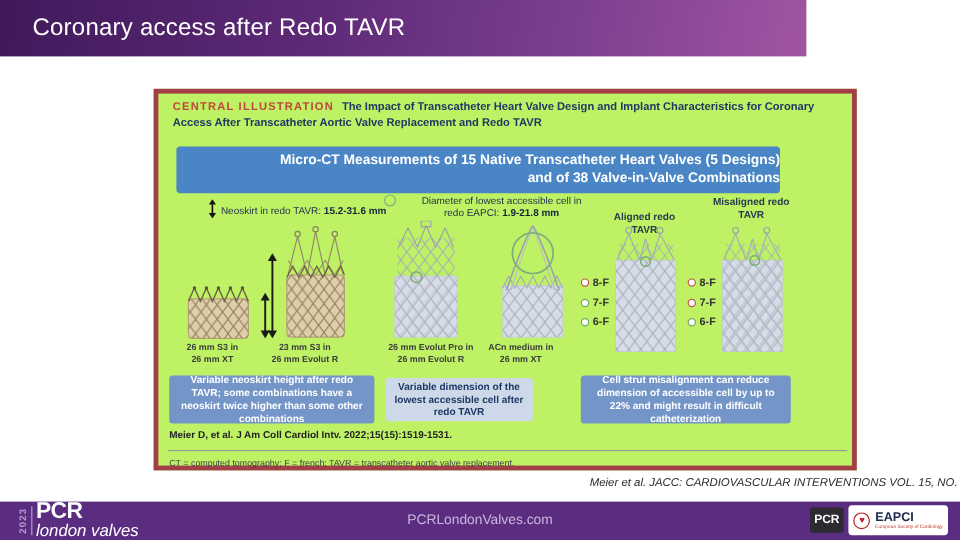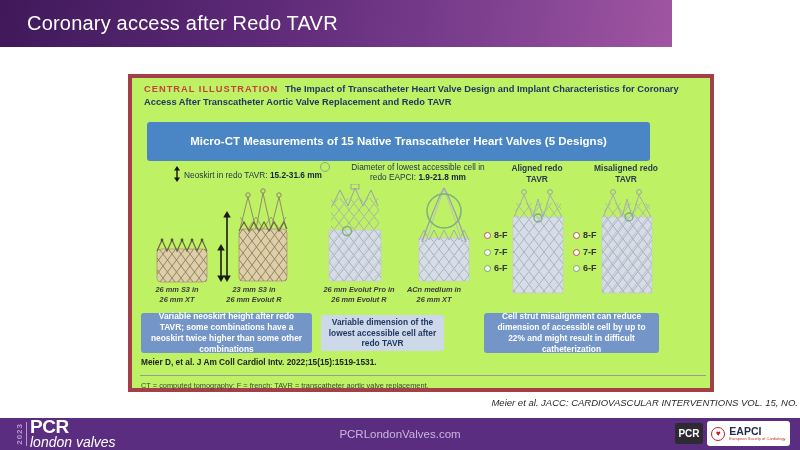--- a/index.html
+++ b/index.html
@@ -14,27 +14,27 @@
   .topbar h1 { color:#fff; font-size:20px; font-weight:400; line-height:47px; padding-left:27px; letter-spacing:0.2px; }
 
   
   .central { position:absolute; left:128px; top:74px; width:586px; height:318px;
     background:#bef264; border:4px solid #8b5cf6; }
   .kicker-row { position:absolute; left:12px; top:5px; width:562px; font-size:9.3px; line-height:1.35; }
   .kicker { color:#c0453c; font-weight:bold; letter-spacing:1px; margin-right:4px; }
   .figtitle { color:#1f3864; font-weight:bold; }
   .banner { position:absolute; left:15px; top:44px; width:503px; height:39px; background:#4a86c5;
     border-radius:3px; color:#fff; font-weight:bold; font-size:11.5px; text-align:center;
-    display:flex; flex-direction:column; justify-content:center; line-height:1.3; }
+    display:flex; flex-direction:column; justify-content:center; line-height:1.3;align-items:flex-end; }
 
   .lgd { position:absolute; font-size:8.3px; color:#22354d;text-align:right; }
   .lgd b { color:#16243a; }
   .colhead { position:absolute; font-size:8.4px; font-weight:bold; color:#2b3a4f; text-align:center; line-height:1.25; }
 
-  .cap { position:absolute; font-size:7.4px; color:#3c3c3c; text-align:center; line-height:1.3; font-weight:bold;font-style:italic; }
+  .cap { position:absolute; font-size:7.4px; color:#3c3c3c; text-align:center; line-height:1.3; font-weight:bold; }
 
   .sumbox { position:absolute; top:235px; height:40px; border-radius:3px; font-size:8.4px; font-weight:bold;
     text-align:center; display:flex; align-items:center; justify-content:center; line-height:1.3; padding:0 5px; }
   .box-dark { background:#7495c8; color:#ffffff; }
   .box-light { background:#cdd9e8; color:#1f3864; }
 
   .figcite { position:absolute; left:9px; top:279px; font-size:8.3px; font-weight:bold; color:#222; }
   .fighr { position:absolute; left:8px; top:297px; width:566px; height:1px; background:#9a9a9a; }
   .fignote { position:absolute; left:9px; top:303px; font-size:7.4px; color:#3f3f3f; }
 
@@ -93,39 +93,40 @@
   </header>
 
   <figure class="central" style="border-color: rgb(162, 63, 72);">
     <p class="kicker-row">
       <span class="kicker" style="color: rgb(192, 69, 60);">CENTRAL ILLUSTRATION</span>
       <span class="figtitle" style="color: rgb(31, 56, 100);">The Impact of Transcatheter Heart Valve Design and Implant Characteristics for Coronary Access After Transcatheter Aortic Valve Replacement and Redo TAVR</span>
     </p>
 
     <div class="banner" style="background-color: rgb(74, 134, 197);">
       <div>Micro-CT Measurements of 15 Native Transcatheter Heart Valves (5 Designs)</div>
+      <div>and of 38 Valve-in-Valve Combinations</div>
     </div>
 
     <div class="lgd abs" style="left:10px; top:88px; width:180px;">
       <svg width="8" height="16" viewBox="0 0 8 16" style="display:inline-block;vertical-align:-4px;margin-right:3px">
         <line x1="4" y1="3" x2="4" y2="13" stroke="#141414" stroke-width="1.4"></line>
         <polygon points="4,0 1,4.5 7,4.5" fill="#141414"></polygon>
         <polygon points="4,16 1,11.5 7,11.5" fill="#141414"></polygon>
       </svg><span>Neoskirt in redo TAVR:</span>
       <b>15.2-31.6 mm</b>
     </div>
 
     <span class="circle-icon abs" style="left: 188px; top: 84px; border-color: rgb(127, 174, 127);"></span>
     <div class="lgd abs" style="left:200px; top:84px; width:172px; text-align:center;">
       <span>Diameter of lowest accessible cell in</span><br>
       <span>redo EAPCI:</span>
       <b>1.9-21.8 mm</b>
     </div>
 
-    <div class="colhead" style="left:373px; top:85px; width:64px;">Aligned redo TAVR</div>
+    <div class="colhead" style="left:373px; top:97px; width:64px;">Aligned redo TAVR</div>
     <div class="colhead" style="left:458px; top:85px; width:72px;">Misaligned redo TAVR</div>
 
     <svg class="abs" style="left:22px; top:158px;" width="56" height="48" viewBox="0 0 56 48">
       <rect x="3" y="13" width="50" height="33" rx="4" fill="#dccfa9" stroke="#b5a377" stroke-width="1"></rect>
       <rect x="3" y="13" width="50" height="33" fill="url(#meshBeige)"></rect>
       <path d="M3,15 L8,4 L13,15 L18,4 L23,15 L28,4 L33,15 L38,4 L43,15 L48,4 L53,15" fill="none" stroke="#6f6247" stroke-width="1.2"></path>
       <g fill="#57503c">
         <circle cx="8" cy="4" r="1.4"></circle>
           <circle cx="18" cy="4" r="1.4"></circle>
           <circle cx="28" cy="4" r="1.4"></circle>

